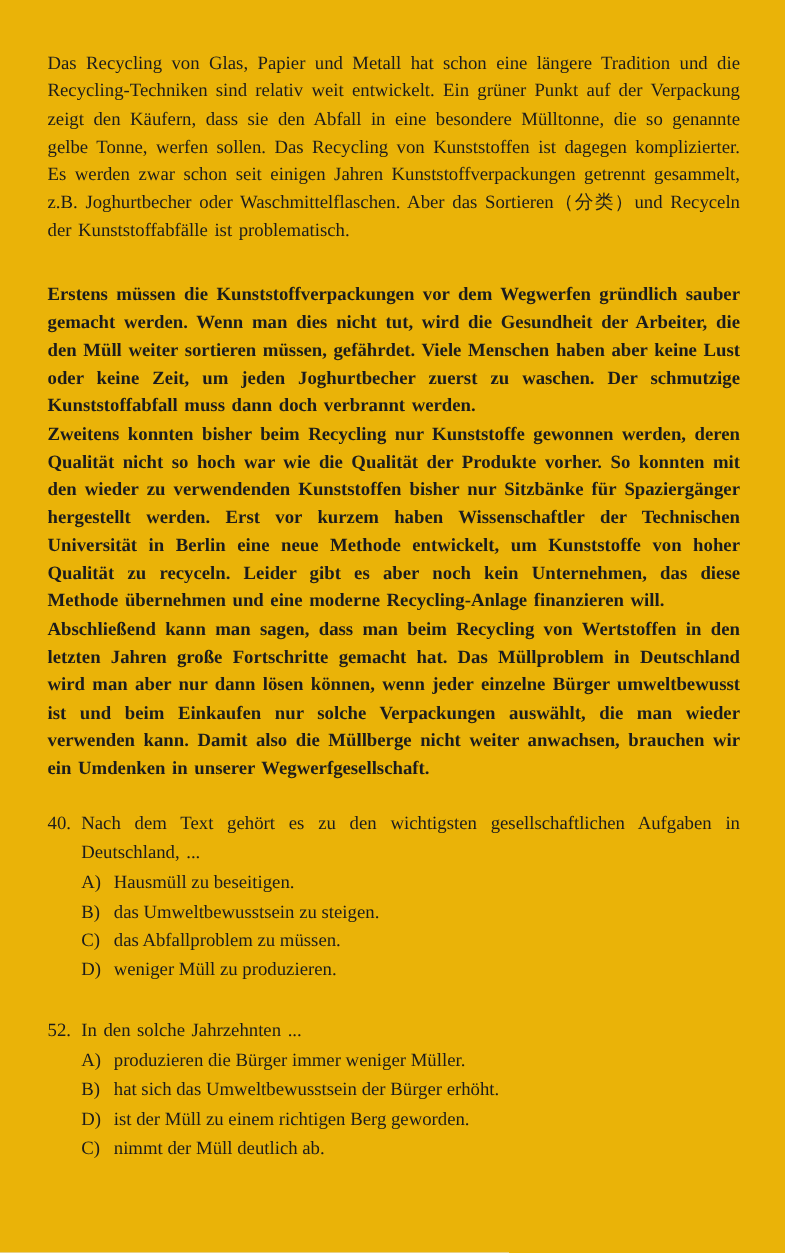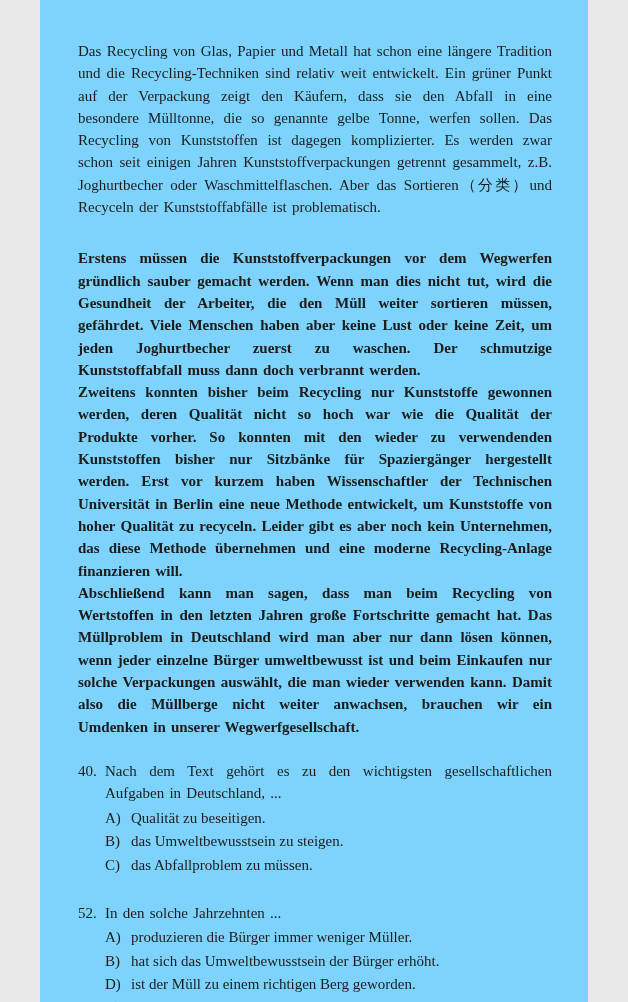--- a/index.html
+++ b/index.html
@@ -2,24 +2,24 @@
 <html><head>
 <meta charset="utf-8">
 <style>
   html, body {
     margin: 0;
     padding: 0;
     background: #e8e8e8;
   }
   .page {
     position: relative;
-    width: 548px;
+    width: 628px;
     height: 1002px;
     margin: 0 auto;
-    background: #7dd3fc;
+    background: #eab308;
     box-sizing: border-box;
     padding: 40px 36px 0 38px;
     font-family: "Liberation Serif", "DejaVu Serif", serif;
     color: #1c1c1c;
     overflow: hidden;
   }
   .para {
     margin: 0;
     font-size: 15px;
     line-height: 22.3px;
@@ -81,27 +81,30 @@
     <p class="para">Abschließend kann man sagen, dass man beim Recycling von Wertstoffen in den letzten Jahren große Fortschritte gemacht hat. Das Müllproblem in Deutschland wird man aber nur dann lösen können, wenn jeder einzelne Bürger umweltbewusst ist und beim Einkaufen nur solche Verpackungen auswählt, die man wieder verwenden kann. Damit also die Müllberge nicht weiter anwachsen, brauchen wir ein Umdenken in unserer Wegwerfgesellschaft.</p>
   </div>
 
   <div class="question">
     <div class="q-head">
       <span class="q-num">40.</span>
       <span class="q-stem">Nach dem Text gehört es zu den wichtigsten gesellschaftlichen Aufgaben in Deutschland, ...</span>
     </div>
     <div class="options">
       <div class="option">
-        <span class="opt-label">A)</span><span class="opt-text">Qualität zu beseitigen.</span>
+        <span class="opt-label">A)</span><span class="opt-text">Hausmüll zu beseitigen.</span>
       </div>
       <div class="option">
         <span class="opt-label">B)</span><span class="opt-text">das Umweltbewusstsein zu steigen.</span>
       </div>
       <div class="option">
         <span class="opt-label">C)</span><span class="opt-text">das Abfallproblem zu müssen.</span>
+      </div>
+      <div class="option">
+        <span class="opt-label">D)</span><span class="opt-text">weniger Müll zu produzieren.</span>
       </div>
     </div>
   </div>
 
   <div class="question second">
     <div class="q-head">
       <span class="q-num">52.</span>
       <span class="q-stem">In den solche Jahrzehnten ...</span>
     </div>
     <div class="options">

